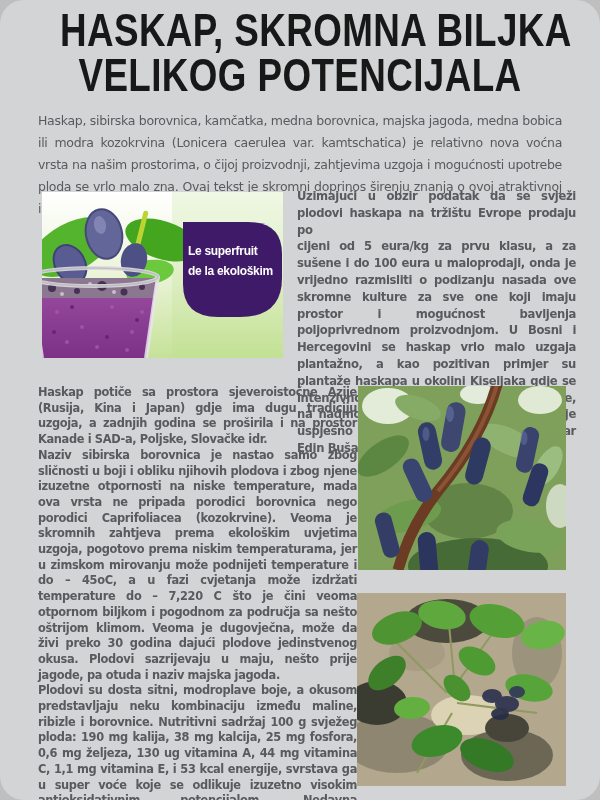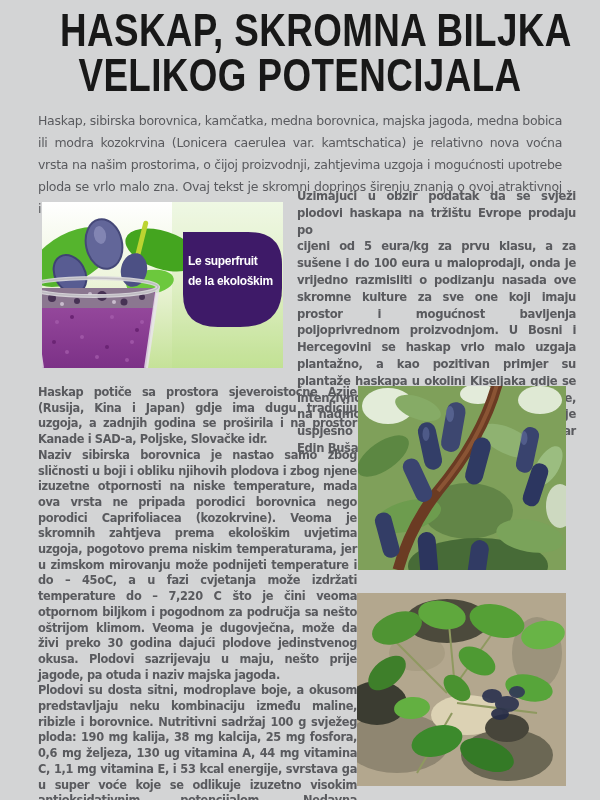--- a/index.html
+++ b/index.html
@@ -1,19 +1,20 @@
 <!DOCTYPE html>
 <html><head>
 <meta charset="utf-8">
 <style>
   html,body{margin:0;padding:0;background:#bfbfbf;}
   .page{
     position:relative;width:600px;height:800px;margin:0 auto;
     background:#d3d4d5;overflow:hidden;
     font-family:"DejaVu Sans","Liberation Sans",sans-serif;
+    border-radius:24px;
   }
   .title{position:absolute;top:8px;left:0;width:600px;text-align:center;color:#181818;}
   .title-line{
     display:block;font-family:"Liberation Sans",sans-serif;font-weight:bold;
     font-size:46px;line-height:45px;white-space:nowrap;letter-spacing:0.5px;
     transform:scaleX(0.80);transform-origin:50% 50%;
   }
   .intro{
     position:absolute;left:38px;top:110px;width:524px;margin:0;
     font-size:12.5px;line-height:22px;letter-spacing:-0.3px;
@@ -24,21 +25,21 @@
     font-size:11.6px;line-height:16.8px;letter-spacing:-0.35px;
     font-weight:bold;color:#595a5e;text-align:justify;
   }
   .market-col p,.main-col p{margin:0;padding:0;}
   .main-col{
     position:absolute;left:38px;top:385px;width:319px;
     font-size:11.4px;line-height:15.7px;letter-spacing:-0.35px;
     font-weight:bold;color:#595a5e;text-align:justify;
   }
   figure{margin:0;padding:0;}
-  .promo{position:absolute;left:42px;top:202px;width:197px;height:166px;}
+  .promo{position:absolute;left:42px;top:192px;width:197px;height:166px;}
   .promo svg,.photo1 svg,.photo2 svg{display:block;}
   .promo-caption{
     position:absolute;left:146px;top:49px;color:#ffffff;
     font-family:"Liberation Sans",sans-serif;font-weight:bold;
     font-size:12px;line-height:20px;letter-spacing:-0.3px;white-space:nowrap;
   }
   .promo-caption span{display:block;}
   .photo1{position:absolute;left:358px;top:386px;width:208px;height:184px;}
   .photo2{position:absolute;left:357px;top:593px;width:209px;height:193px;}
 </style>

